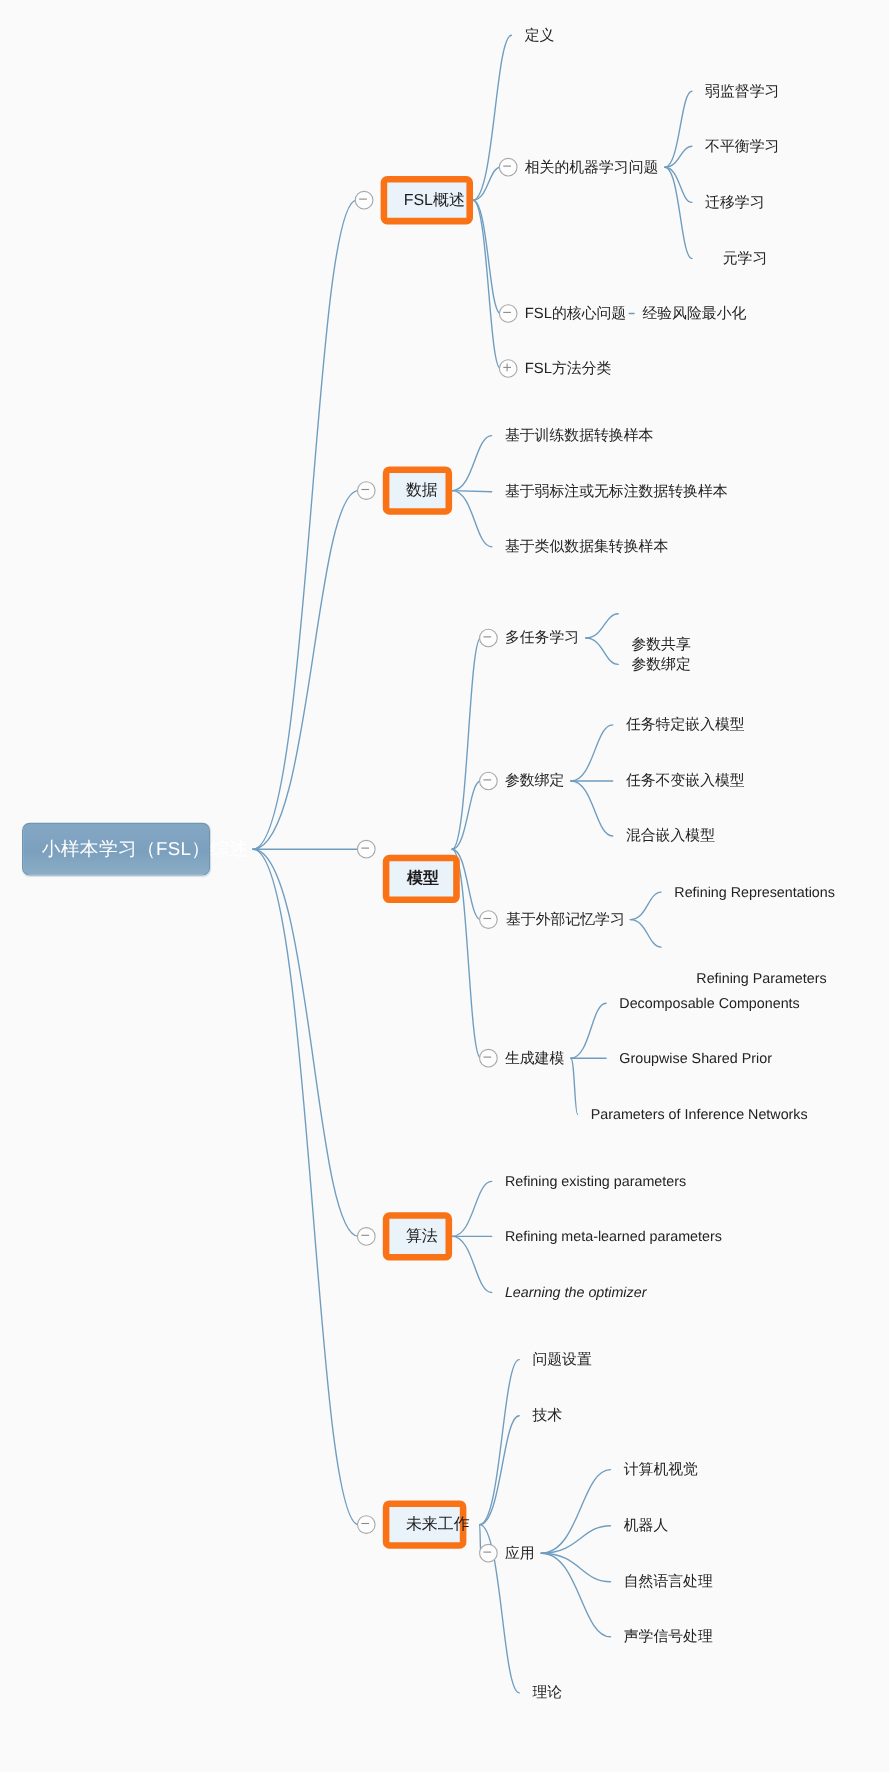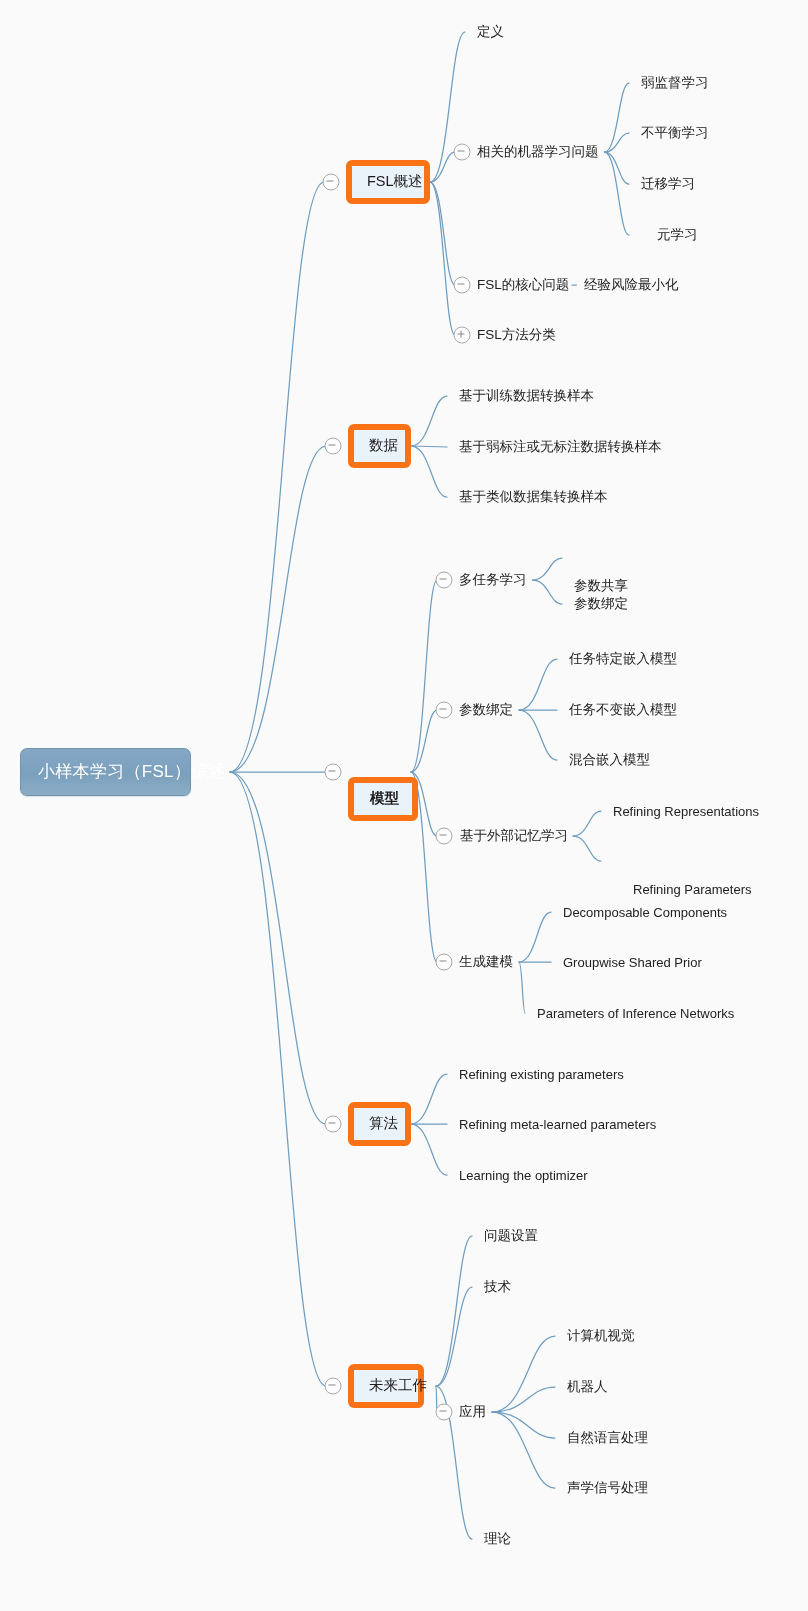--- a/index.html
+++ b/index.html
@@ -184,21 +184,21 @@
     <div class="node txt" style="left: 633px; top: 861px; margin-top: 28px;">Refining Parameters</div>
     <div class="toggle" title="生成建模" style="left: 444px; top: 962px;"></div>
     <div class="node txt cjk" style="left: 459px; top: 962px;">生成建模</div>
     <div class="node txt" style="left: 563px; top: 912px;">Decomposable Components</div>
     <div class="node txt" style="left: 563px; top: 962px;">Groupwise Shared Prior</div>
     <div class="node txt" style="left: 537px; top: 1013px;">Parameters of Inference Networks</div>
     <div class="node l1" style="left: 348px; top: 1124px; width: 63px;">算法</div>
     <div class="toggle" title="算法" style="left: 333px; top: 1124px;"></div>
     <div class="node txt" style="left: 459px; top: 1074px;">Refining existing parameters</div>
     <div class="node txt" style="left: 459px; top: 1124px;">Refining meta-learned parameters</div>
-    <div class="node txt" style="left: 459px; top: 1175px;">Learning the optimizer</div>
+    <div class="node txt" style="left: 459px; top: 1175px; font-style: italic;">Learning the optimizer</div>
     <div class="node l1" style="left: 348px; top: 1386px; width: 76px;">未来工作</div>
     <div class="toggle" title="未来工作" style="left: 333px; top: 1386px;"></div>
     <div class="node txt cjk" style="left: 484px; top: 1236px;">问题设置</div>
     <div class="node txt cjk" style="left: 484px; top: 1287px;">技术</div>
     <div class="toggle" title="应用" style="left: 444px; top: 1412px;"></div>
     <div class="node txt cjk" style="left: 459px; top: 1412px;">应用</div>
     <div class="node txt cjk" style="left: 567px; top: 1336px;">计算机视觉</div>
     <div class="node txt cjk" style="left: 567px; top: 1387px;">机器人</div>
     <div class="node txt cjk" style="left: 567px; top: 1438px;">自然语言处理</div>
     <div class="node txt cjk" style="left: 567px; top: 1488px;">声学信号处理</div>

